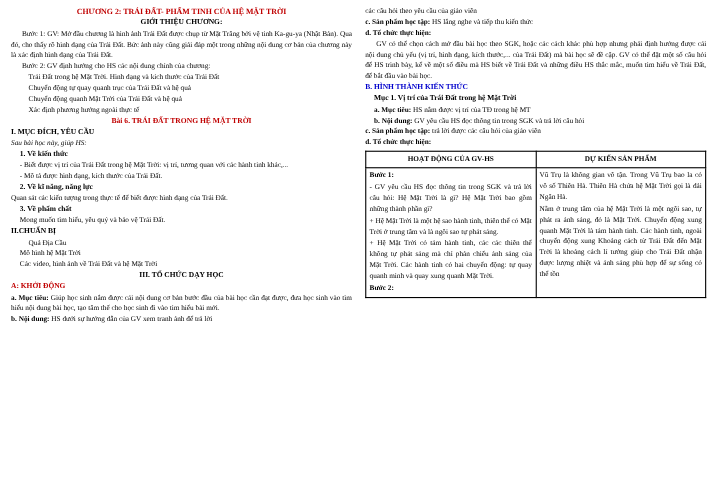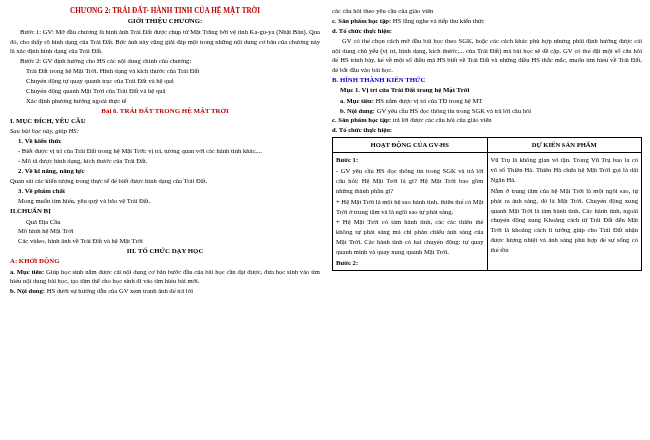--- a/index.html
+++ b/index.html
@@ -93,21 +93,21 @@
   }
   .cell-p { margin: 0; }
   .cell-p + .cell-p { margin-top: 1px; }
 </style>
 </head>
 <body>
 
 <div class="page">
 
   <div class="col left">
-    <p class="heading-main">CHƯƠNG 2: TRÁI ĐẤT- HÀNH TINH CỦA HỆ MẶT TRỜI</p>
+    <p class="heading-main">CHƯƠNG 2: TRÁI ĐẤT- PHẨM TINH CỦA HỆ MẶT TRỜI</p>
     <p class="heading-sub">GIỚI THIỆU CHƯƠNG:</p>
     <p class="indent">Bước 1: GV: Mở đầu chương là hình ảnh Trái Đất được chụp từ Mặt Trăng bởi vệ tinh Ka-gu-ya (Nhật Bản). Qua đó, cho thấy rõ hình dạng của Trái Đất. Bức ảnh này cũng giải đáp một trong những nội dung cơ bản của chương này là xác định hình dạng của Trái Đất.</p>
     <p class="indent">Bước 2: GV định hướng cho HS các nội dung chính của chương:</p>
     <p class="ind2">Trái Đất trong hệ Mặt Trời. Hình dạng và kích thước của Trái Đất</p>
     <p class="ind2">Chuyển động tự quay quanh trục của Trái Đất và hệ quả</p>
     <p class="ind2">Chuyển động quanh Mặt Trời của Trái Đất và hệ quả</p>
     <p class="ind2">Xác định phương hướng ngoài thực tế</p>
     <p class="heading-red-center">Bài 6. TRÁI ĐẤT TRONG HỆ MẶT TRỜI</p>
     <p class="sec">I. MỤC ĐÍCH, YÊU CẦU</p>
     <p class="italic">Sau bài học này, giúp HS:</p>

